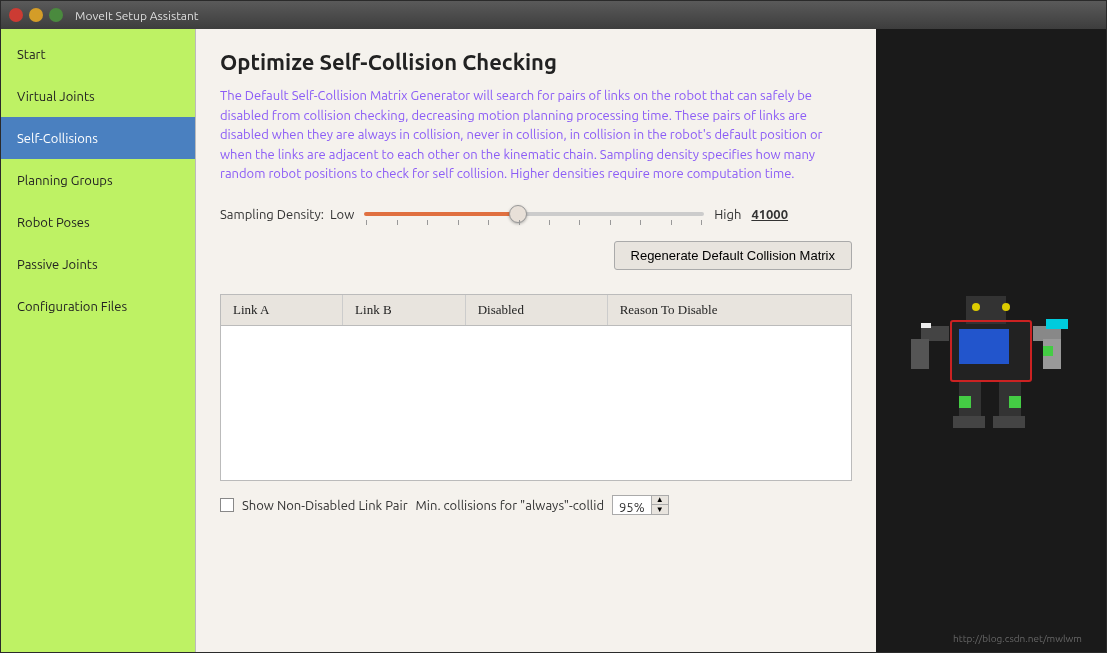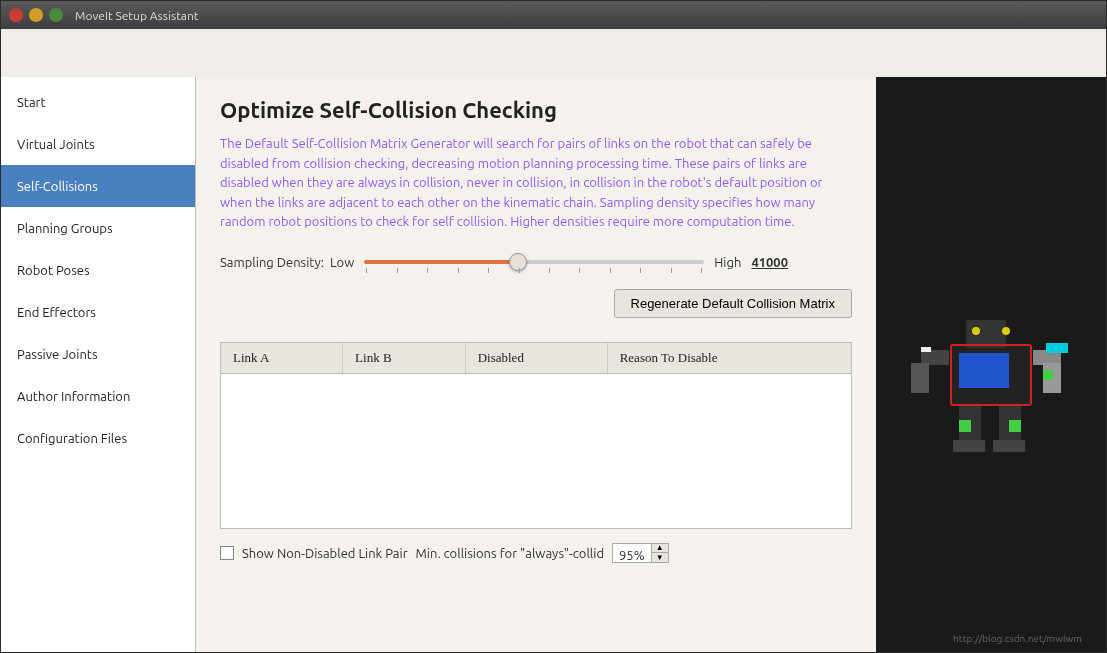--- a/index.html
+++ b/index.html
@@ -11,21 +11,20 @@
       height: 653px;
       overflow: hidden;
     }
     .window {
       width: 1107px;
       height: 653px;
       background: #f0ede8;
       display: flex;
       flex-direction: column;
       border: 1px solid #2a2a2a;
-      gap: 48px;
     }
     .titlebar {
       background: linear-gradient(to bottom, #5a5a5a, #3d3d3d);
       height: 28px;
       display: flex;
       align-items: center;
       padding: 0 8px;
       gap: 6px;
       flex-shrink: 0;
     }
@@ -43,21 +42,21 @@
       font-size: 12px;
       margin-left: 6px;
     }
     .content {
       display: flex;
       flex: 1;
       overflow: hidden;
     }
     .sidebar {
       width: 195px;
-      background: #ffffff;
+      background: #bef264;
       border-right: 1px solid #bbb;
       flex-shrink: 0;
       display: flex;
       flex-direction: column;
       padding-top: 4px;
     }
     .sidebar-item {
       padding: 14px 16px;
       cursor: pointer;
       font-size: 13px;
@@ -293,27 +292,21 @@
       <div class="sidebar-item active">
         <span>Self-Collisions</span>
       </div>
       <div class="sidebar-item">
         <span>Planning Groups</span>
       </div>
       <div class="sidebar-item">
         <span>Robot Poses</span>
       </div>
       <div class="sidebar-item">
-        <span>End Effectors</span>
-      </div>
-      <div class="sidebar-item">
         <span>Passive Joints</span>
-      </div>
-      <div class="sidebar-item">
-        <span>Author Information</span>
       </div>
       <div class="sidebar-item">
         <span>Configuration Files</span>
       </div>
     </div>
 
     <div class="main">
       <div class="page-title">Optimize Self-Collision Checking</div>
       <p class="description">The Default Self-Collision Matrix Generator will search for pairs of links on the robot that can safely be disabled from collision checking, decreasing motion planning processing time. These pairs of links are disabled when they are always in collision, never in collision, in collision in the robot's default position or when the links are adjacent to each other on the kinematic chain. Sampling density specifies how many random robot positions to check for self collision. Higher densities require more computation time.</p>
 

